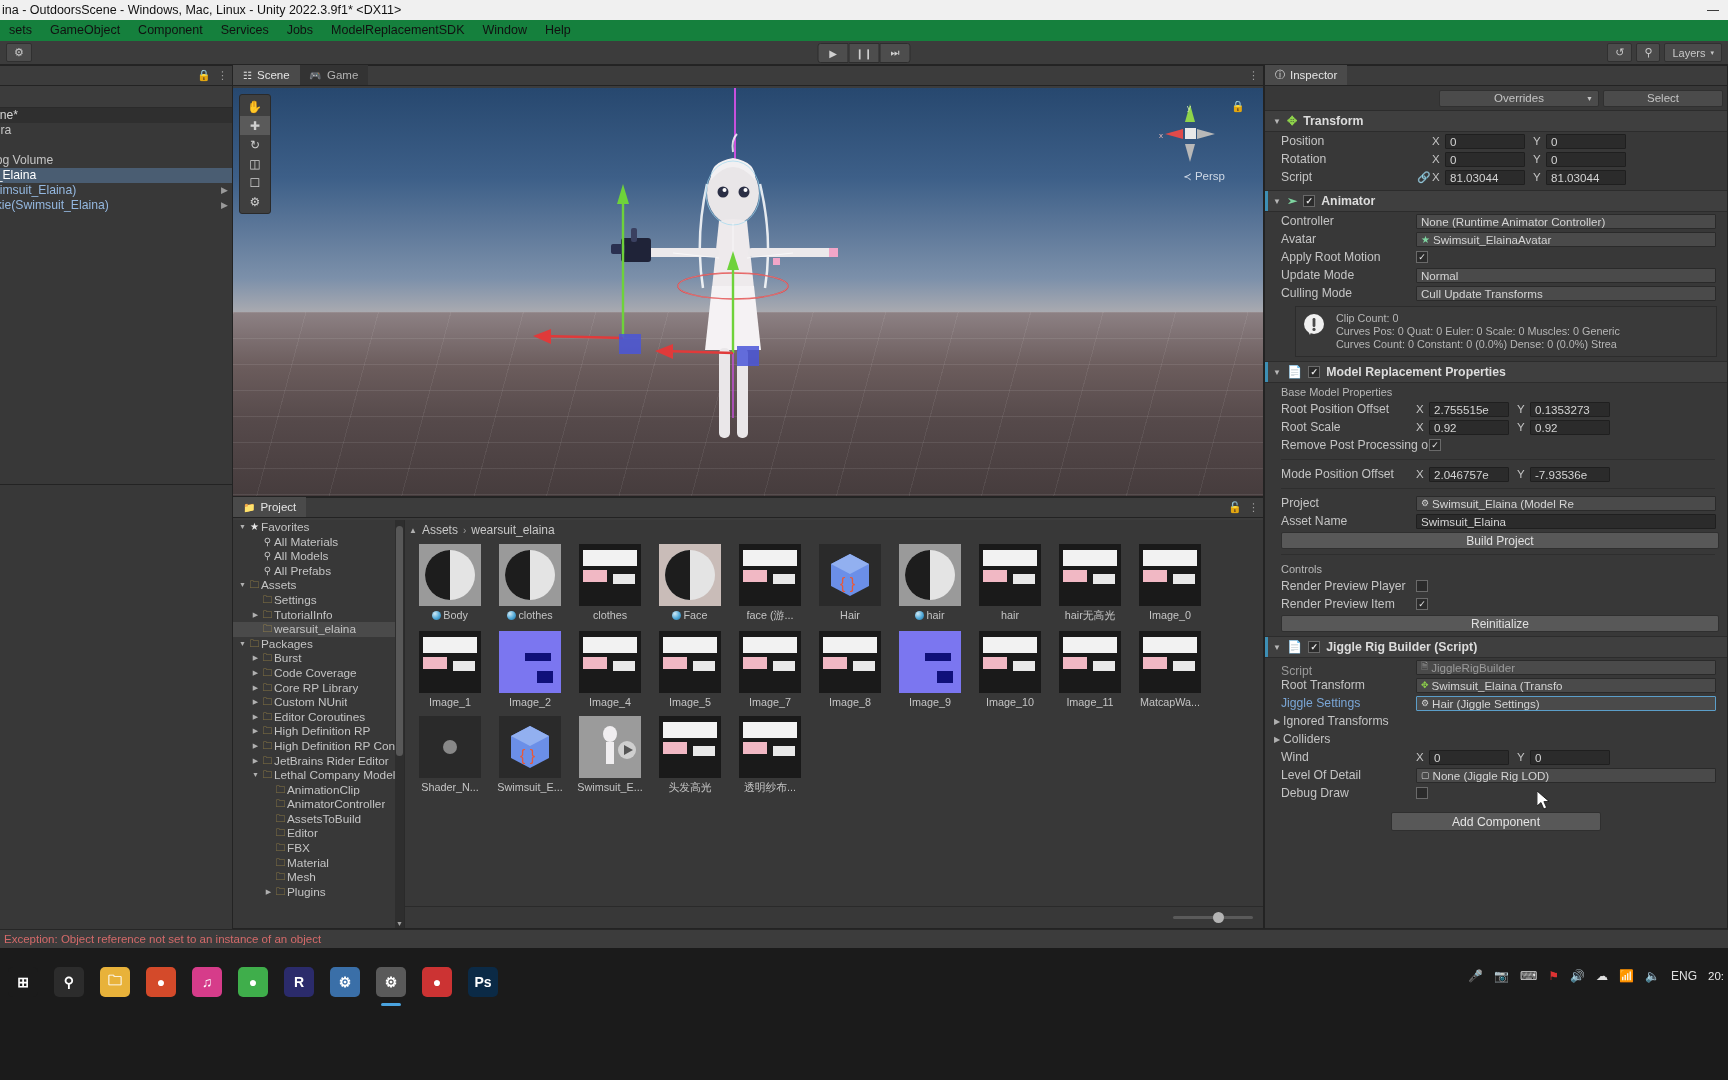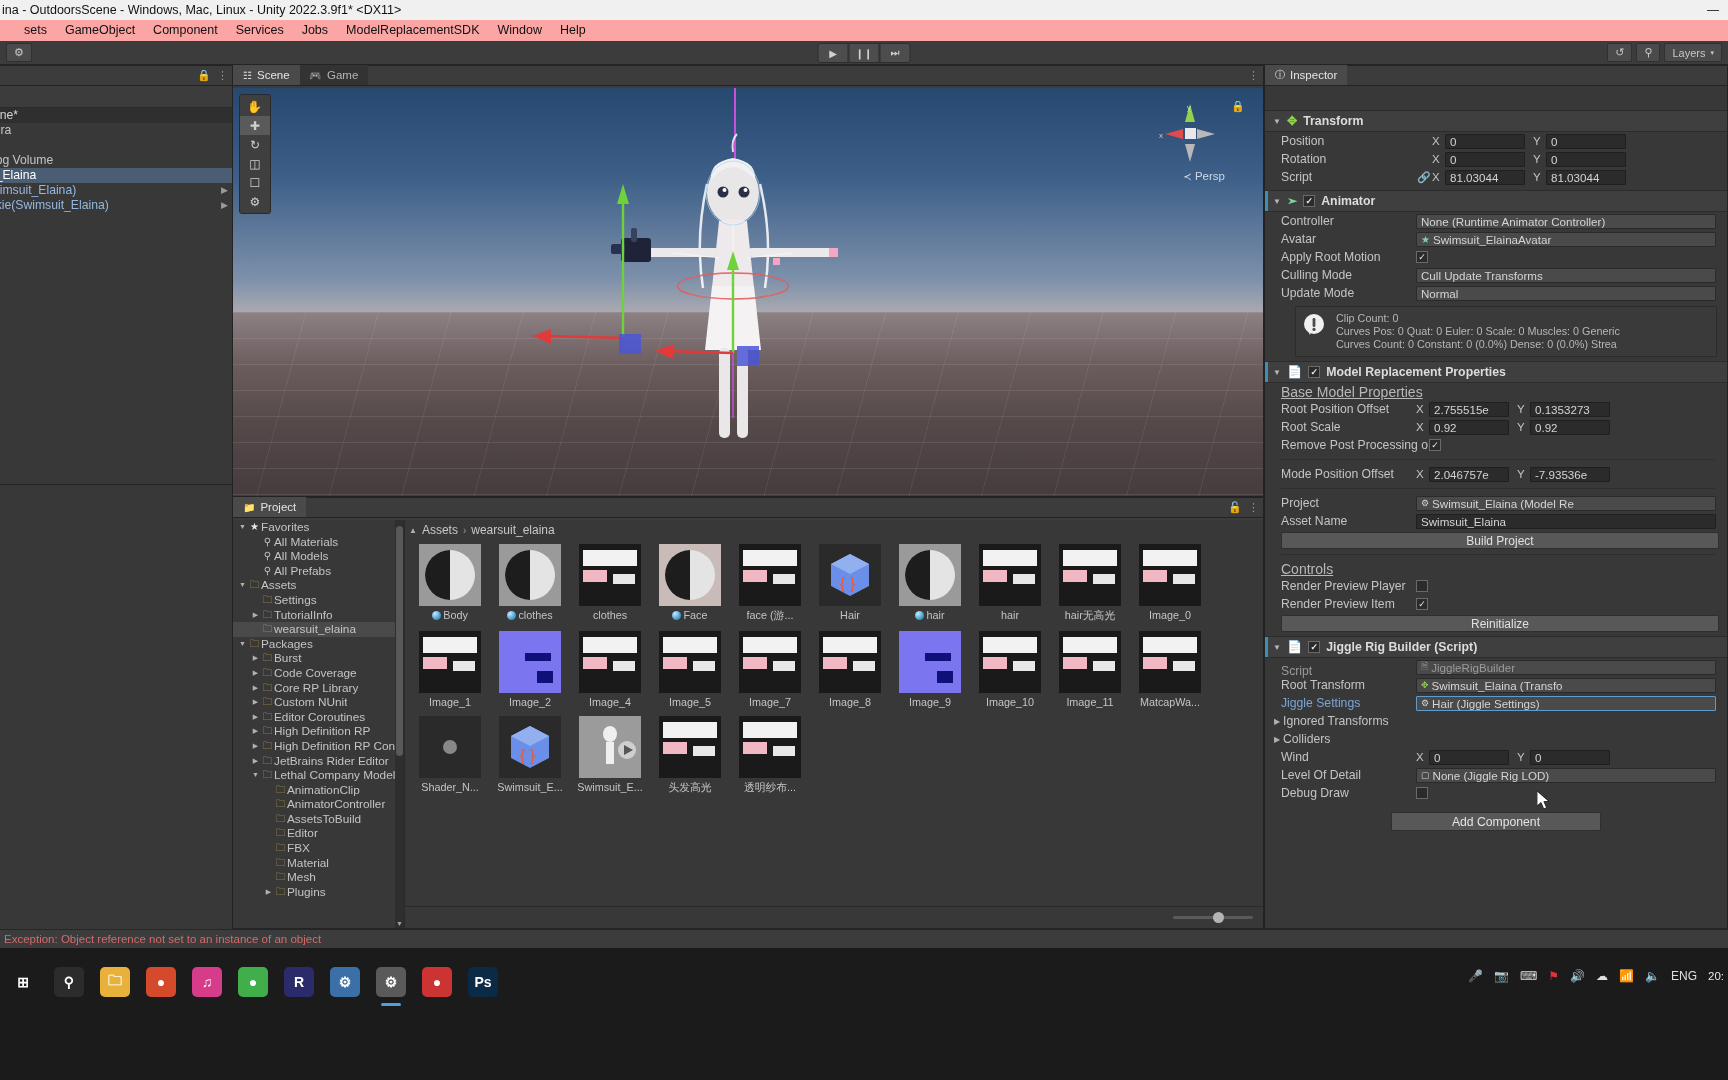--- a/index.html
+++ b/index.html
@@ -20,22 +20,22 @@
     display:flex; align-items:center; padding-left:2px;
   }
   .titlebar .ttext { white-space:nowrap; overflow:hidden; }
   .winbtns { position:absolute; right:0; top:0; height:20px; display:flex; }
   .winbtn { width:30px; height:20px; display:flex; align-items:center; justify-content:center;
     font-size:12px; color:#222; }
 
   
   .menubar {
     position:absolute; left:0; top:20px; width:1728px; height:21px;
-    background:#fca5a5; color:#111; display:flex; align-items:center;
-    font-size:12.5px; padding-left:15px;
+    background:#15803d; color:#111; display:flex; align-items:center;
+    font-size:12.5px; padding-left:0px;
   }
   .menubar .mi { padding:0 9px; height:21px; line-height:21px; white-space:nowrap; }
 
   
   .toolbar {
     position:absolute; left:0; top:41px; width:1728px; height:24px;
     background:#3c3c3c; border-bottom:1px solid #242424;
     display:flex; align-items:center;
   }
   .tb-left { position:absolute; left:6px; top:2px; display:flex; gap:3px; }
@@ -191,21 +191,21 @@
      overflow:hidden; white-space:nowrap; }
   .pfield.obj { background:#4a4a4a; border:1px solid #2a2a2a; gap:3px; }
   .pfield.obj.hl { border:1px solid #5b9ec9; }
   .axis { width:13px; flex:none; text-align:left; font-size:11.5px; color:#c4c4c4; }
   .num { width:80px; }
   .linkicon { width:16px; text-align:center; font-size:11px; color:#9a9a9a; flex:none; }
   .helpbox { margin:4px 10px 4px 30px; background:#3a3a3a; border:1px solid #2c2c2c;
      display:flex; gap:8px; padding:5px 6px; font-size:10.8px; color:#b6b6b6; line-height:13px; }
   .warn-ico { width:26px; height:26px; flex:none; }
   .section-lbl { height:17px; display:flex; align-items:center; padding-left:16px;
-     font-size:14px; color:#b8b8b8;text-decoration:underline; }
+     font-size:11px; color:#b8b8b8; }
   .divider { height:1px; background:#2e2e2e; margin:5px 12px 5px 16px; }
   .wide-btn { height:17px; margin:2px 8px 2px 16px; background:#585858;
      border:1px solid #2f2f2f; border-radius:2px; display:flex; align-items:center;
      justify-content:center; font-size:12px; color:#e0e0e0; }
   .add-comp-wrap { display:flex; justify-content:center; padding:10px 0 6px; }
   .add-comp { width:210px; height:19px; background:#585858; border:1px solid #2f2f2f;
      border-radius:2px; display:flex; align-items:center; justify-content:center;
      font-size:12.2px; color:#e4e4e4; }
   .foldrow { height:18px; display:flex; align-items:center; padding-left:6px; font-size:12.2px; }
   .foldrow .fold { width:12px; text-align:center; font-size:8px; color:#b0b0b0; }
@@ -935,20 +935,29 @@
   </div>
 
   <div class="panel" id="inspector">
     <div class="insp-head">
       <div class="ptab active">
         <span style="font-size:10px">ⓘ</span>
         <span>Inspector</span>
       </div>
     </div>
 
+    <div class="insp-sub">
+      <div class="ov-btn">
+        <span>Overrides</span>
+        <span class="car">▼</span>
+      </div>
+      <div class="sel-btn">
+        <span>Select</span>
+      </div>
+    </div>
 
     <div class="insp-body">
 
       <div class="comp-header">
         <span class="fold">▼</span>
         <span style="color:#8fd44a">✥</span>
         <span>Transform</span>
       </div>
       <div class="prow">
         <span class="plabel">Position</span>
@@ -993,29 +1002,29 @@
         <span class="pfield obj" style="width:300px">
           <span style="color:#7ed4a0;font-size:10px">★</span>
           <span>Swimsuit_ElainaAvatar</span>
         </span>
       </div>
       <div class="prow">
         <span class="plabel">Apply Root Motion</span>
         <span class="cbox">✓</span>
       </div>
       <div class="prow">
+        <span class="plabel">Update Mode</span>
+        <span class="pfield obj" style="width:300px">
+          <span>Normal</span>
+        </span>
+      </div>
+      <div class="prow">
         <span class="plabel">Culling Mode</span>
         <span class="pfield obj" style="width:300px">
           <span>Cull Update Transforms</span>
-        </span>
-      </div>
-      <div class="prow">
-        <span class="plabel">Update Mode</span>
-        <span class="pfield obj" style="width:300px">
-          <span>Normal</span>
         </span>
       </div>
       <div class="helpbox">
         <svg class="warn-ico" viewBox="0 0 26 26">
           <circle cx="12" cy="12" r="10" fill="#f0f0f0"></circle>
           <path d="M6 19 L10 17 L8 23 Z" fill="#f0f0f0"></path>
           <rect x="10.6" y="6" width="2.8" height="9" rx="1.3" fill="#4a4a4a"></rect>
           <circle cx="12" cy="17.4" r="1.6" fill="#4a4a4a"></circle>
         </svg>
         <div>

